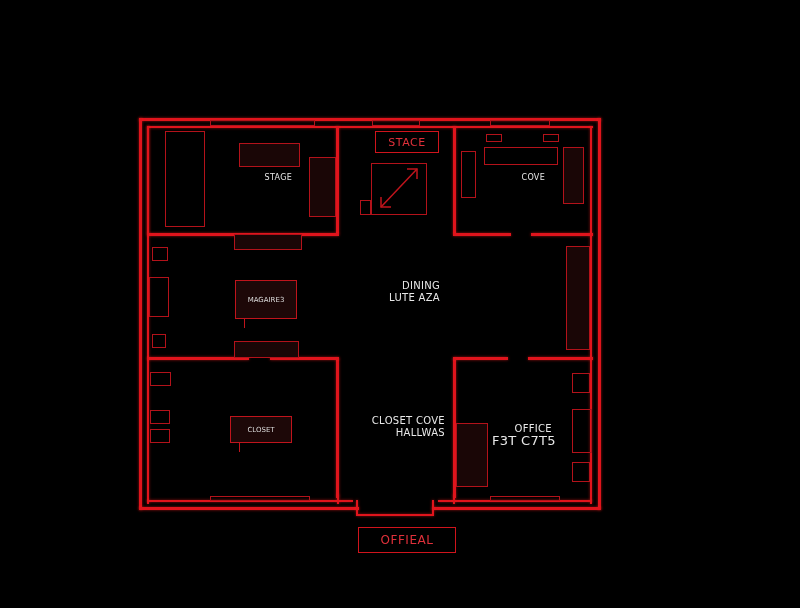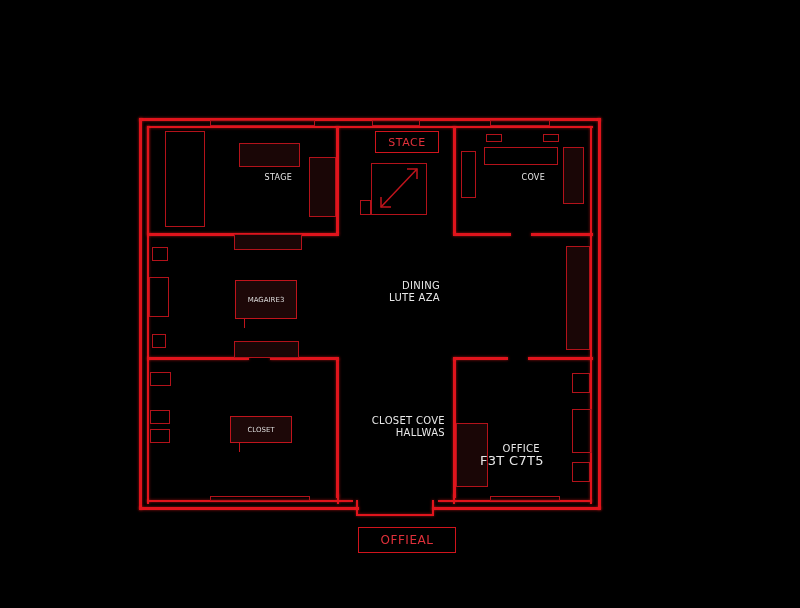--- a/index.html
+++ b/index.html
@@ -103,20 +103,20 @@
 
   <div class="lbl big" style="left:355px;top:415px;width:90px;">
     <div>CLOSET COVE</div>
     <div>HALLWAS</div>
   </div>
 
   <div class="box fill" style="left:456px;top:423px;width:32px;height:64px;"></div>
   <div class="box" style="left:572px;top:373px;width:18px;height:20px;"></div>
   <div class="box" style="left:572px;top:409px;width:20px;height:44px;"></div>
   <div class="box" style="left:572px;top:462px;width:18px;height:20px;"></div>
-  <div class="lbl big" style="left:480px;top:423px;width:60px;margin-top:20px;">
+  <div class="lbl big" style="left:492px;top:423px;width:60px;">
     <div>OFFICE</div>
     <div style="font-size:13px;">F3T C7T5</div>
   </div>
   <div class="box" style="left:490px;top:496px;width:70px;height:5px;"></div>
 
   <div class="redtag" style="left:349px;top:527px;width:98px;height:26px;font-size:12px;">OFFIEAL</div>
 </div>
 
 </body></html>

